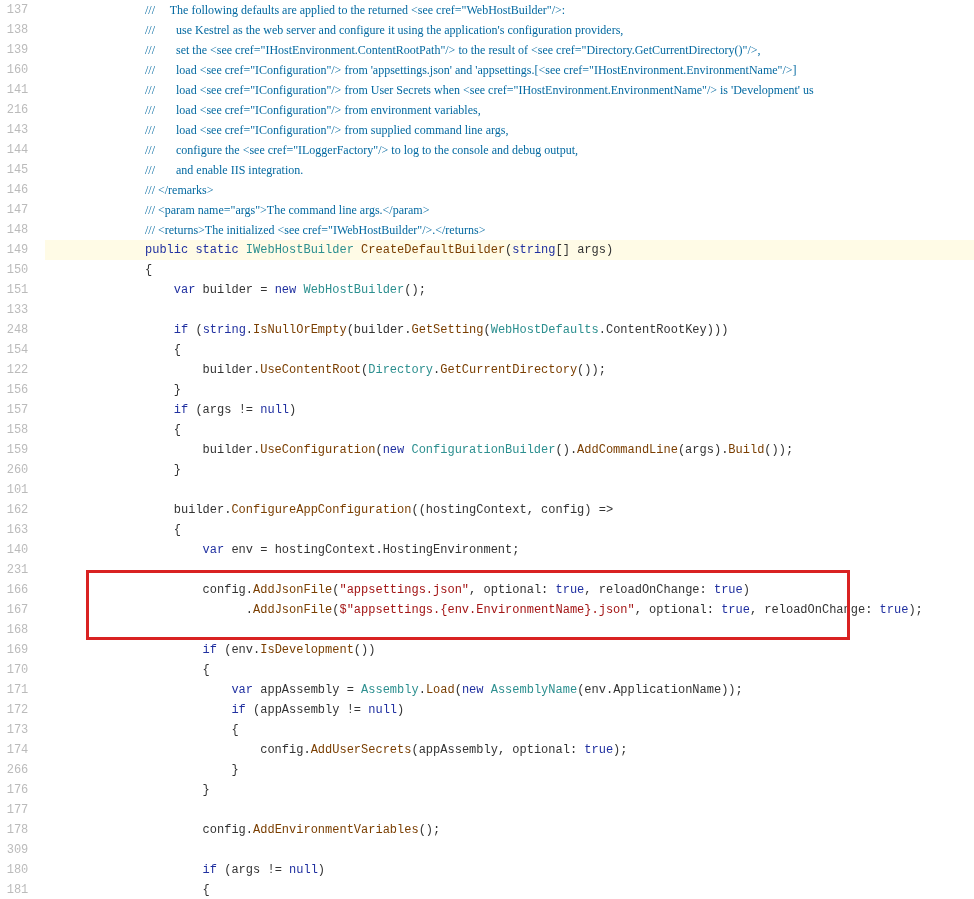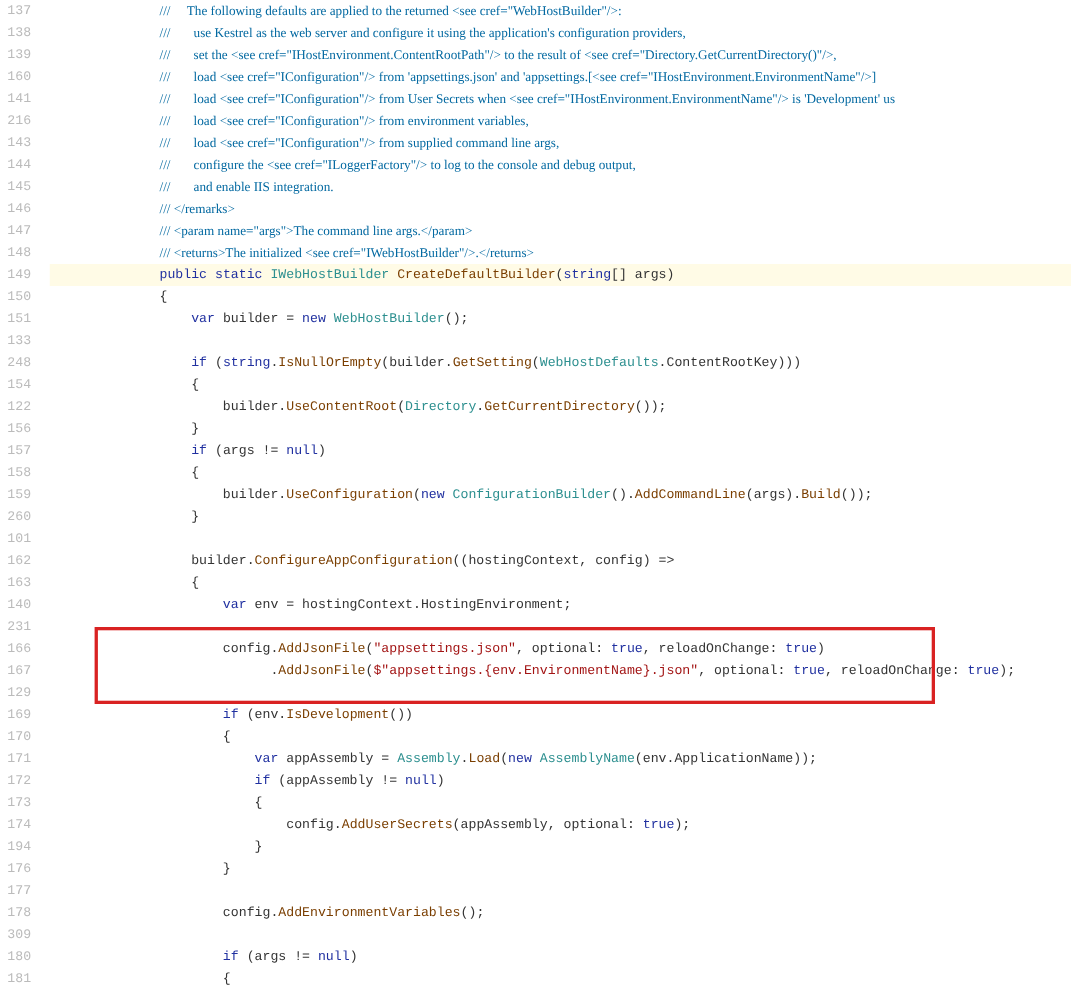--- a/index.html
+++ b/index.html
@@ -74,28 +74,28 @@
         <div class="gline">158</div>
         <div class="gline">159</div>
         <div class="gline">260</div>
         <div class="gline">101</div>
         <div class="gline">162</div>
         <div class="gline">163</div>
         <div class="gline">140</div>
         <div class="gline">231</div>
         <div class="gline">166</div>
         <div class="gline">167</div>
-        <div class="gline">129</div>
+        <div class="gline">168</div>
         <div class="gline">169</div>
         <div class="gline">170</div>
         <div class="gline">171</div>
         <div class="gline">172</div>
         <div class="gline">173</div>
         <div class="gline">174</div>
-        <div class="gline">194</div>
+        <div class="gline">266</div>
         <div class="gline">176</div>
         <div class="gline">177</div>
         <div class="gline">178</div>
         <div class="gline">309</div>
         <div class="gline">180</div>
         <div class="gline">181</div>
       </div>
     <div class="code" id="code"><div class="line" style="padding-left: 100px;"><span class="c">///     The following defaults are applied to the returned &lt;see cref="WebHostBuilder"/&gt;:</span></div><div class="line" style="padding-left: 100px;"><span class="c">///       use Kestrel as the web server and configure it using the application's configuration providers,</span></div><div class="line" style="padding-left: 100px;"><span class="c">///       set the &lt;see cref="IHostEnvironment.ContentRootPath"/&gt; to the result of &lt;see cref="Directory.GetCurrentDirectory()"/&gt;,</span></div><div class="line" style="padding-left: 100px;"><span class="c">///       load &lt;see cref="IConfiguration"/&gt; from 'appsettings.json' and 'appsettings.[&lt;see cref="IHostEnvironment.EnvironmentName"/&gt;]</span></div><div class="line" style="padding-left: 100px;"><span class="c">///       load &lt;see cref="IConfiguration"/&gt; from User Secrets when &lt;see cref="IHostEnvironment.EnvironmentName"/&gt; is 'Development' us</span></div><div class="line" style="padding-left: 100px;"><span class="c">///       load &lt;see cref="IConfiguration"/&gt; from environment variables,</span></div><div class="line" style="padding-left: 100px;"><span class="c">///       load &lt;see cref="IConfiguration"/&gt; from supplied command line args,</span></div><div class="line" style="padding-left: 100px;"><span class="c">///       configure the &lt;see cref="ILoggerFactory"/&gt; to log to the console and debug output,</span></div><div class="line" style="padding-left: 100px;"><span class="c">///       and enable IIS integration.</span></div><div class="line" style="padding-left: 100px;"><span class="c">/// &lt;/remarks&gt;</span></div><div class="line" style="padding-left: 100px;"><span class="c">/// &lt;param name="args"&gt;The command line args.&lt;/param&gt;</span></div><div class="line" style="padding-left: 100px;"><span class="c">/// &lt;returns&gt;The initialized &lt;see cref="IWebHostBuilder"/&gt;.&lt;/returns&gt;</span></div><div class="line hl-line" style="padding-left: 100px;"><span class="kw">public</span><span class="id"> </span><span class="kw">static</span><span class="id"> </span><span class="ty">IWebHostBuilder</span><span class="id"> </span><span class="mth">CreateDefaultBuilder</span><span class="id">(</span><span class="kw">string</span><span class="id">[] args)</span></div><div class="line" style="padding-left: 100px;"><span class="id">{</span></div><div class="line" style="padding-left: 100px;"><span class="id">    </span><span class="kw">var</span><span class="id"> builder = </span><span class="kw">new</span><span class="id"> </span><span class="ty">WebHostBuilder</span><span class="id">();</span></div><div class="line" style="padding-left: 100px;"><span class="id"></span></div><div class="line" style="padding-left: 100px;"><span class="id">    </span><span class="kw">if</span><span class="id"> (</span><span class="kw">string</span><span class="id">.</span><span class="mth">IsNullOrEmpty</span><span class="id">(builder.</span><span class="mth">GetSetting</span><span class="id">(</span><span class="ty">WebHostDefaults</span><span class="id">.ContentRootKey)))</span></div><div class="line" style="padding-left: 100px;"><span class="id">    {</span></div><div class="line" style="padding-left: 100px;"><span class="id">        builder.</span><span class="mth">UseContentRoot</span><span class="id">(</span><span class="ty">Directory</span><span class="id">.</span><span class="mth">GetCurrentDirectory</span><span class="id">());</span></div><div class="line" style="padding-left: 100px;"><span class="id">    }</span></div><div class="line" style="padding-left: 100px;"><span class="id">    </span><span class="kw">if</span><span class="id"> (args != </span><span class="kw">null</span><span class="id">)</span></div><div class="line" style="padding-left: 100px;"><span class="id">    {</span></div><div class="line" style="padding-left: 100px;"><span class="id">        builder.</span><span class="mth">UseConfiguration</span><span class="id">(</span><span class="kw">new</span><span class="id"> </span><span class="ty">ConfigurationBuilder</span><span class="id">().</span><span class="mth">AddCommandLine</span><span class="id">(args).</span><span class="mth">Build</span><span class="id">());</span></div><div class="line" style="padding-left: 100px;"><span class="id">    }</span></div><div class="line" style="padding-left: 100px;"><span class="id"></span></div><div class="line" style="padding-left: 100px;"><span class="id">    builder.</span><span class="mth">ConfigureAppConfiguration</span><span class="id">((hostingContext, config) =&gt;</span></div><div class="line" style="padding-left: 100px;"><span class="id">    {</span></div><div class="line" style="padding-left: 100px;"><span class="id">        </span><span class="kw">var</span><span class="id"> env = hostingContext.HostingEnvironment;</span></div><div class="line" style="padding-left: 100px;"><span class="id"></span></div><div class="line" style="padding-left: 100px;"><span class="id">        config.</span><span class="mth">AddJsonFile</span><span class="id">(</span><span class="str">"appsettings.json"</span><span class="id">, optional: </span><span class="kw">true</span><span class="id">, reloadOnChange: </span><span class="kw">true</span><span class="id">)</span></div><div class="line" style="padding-left: 100px;"><span class="id">              .</span><span class="mth">AddJsonFile</span><span class="id">(</span><span class="str">$"appsettings.{env.EnvironmentName}.json"</span><span class="id">, optional: </span><span class="kw">true</span><span class="id">, reloadOnChange: </span><span class="kw">true</span><span class="id">);</span></div><div class="line" style="padding-left: 100px;"><span class="id"></span></div><div class="line" style="padding-left: 100px;"><span class="id">        </span><span class="kw">if</span><span class="id"> (env.</span><span class="mth">IsDevelopment</span><span class="id">())</span></div><div class="line" style="padding-left: 100px;"><span class="id">        {</span></div><div class="line" style="padding-left: 100px;"><span class="id">            </span><span class="kw">var</span><span class="id"> appAssembly = </span><span class="ty">Assembly</span><span class="id">.</span><span class="mth">Load</span><span class="id">(</span><span class="kw">new</span><span class="id"> </span><span class="ty">AssemblyName</span><span class="id">(env.ApplicationName));</span></div><div class="line" style="padding-left: 100px;"><span class="id">            </span><span class="kw">if</span><span class="id"> (appAssembly != </span><span class="kw">null</span><span class="id">)</span></div><div class="line" style="padding-left: 100px;"><span class="id">            {</span></div><div class="line" style="padding-left: 100px;"><span class="id">                config.</span><span class="mth">AddUserSecrets</span><span class="id">(appAssembly, optional: </span><span class="kw">true</span><span class="id">);</span></div><div class="line" style="padding-left: 100px;"><span class="id">            }</span></div><div class="line" style="padding-left: 100px;"><span class="id">        }</span></div><div class="line" style="padding-left: 100px;"><span class="id"></span></div><div class="line" style="padding-left: 100px;"><span class="id">        config.</span><span class="mth">AddEnvironmentVariables</span><span class="id">();</span></div><div class="line" style="padding-left: 100px;"><span class="id"></span></div><div class="line" style="padding-left: 100px;"><span class="id">        </span><span class="kw">if</span><span class="id"> (args != </span><span class="kw">null</span><span class="id">)</span></div><div class="line" style="padding-left: 100px;"><span class="id">        {</span></div></div>
   </div>
   <div class="red-box" id="redbox" style="top: 570px; height: 70px; left: 86px; width: 764px;"></div>

